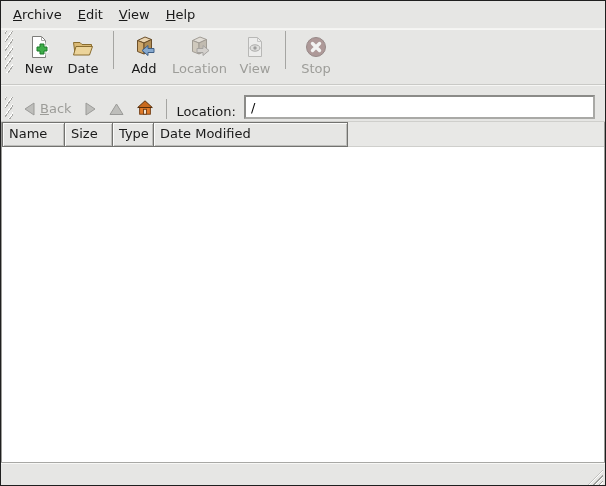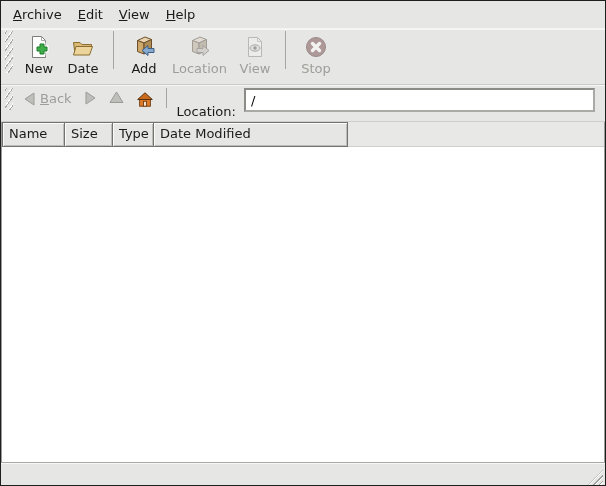--- a/index.html
+++ b/index.html
@@ -57,21 +57,21 @@
   .tbtn.disabled .tlabel{color:#9d9d99;}
   .vsep{
     width:1px;height:38px;
     background:#a5a5a2;
     margin:0 8px;
     flex:0 0 1px;
   }
   
   .locbar{
     flex:0 0 31px;height:31px;
-    display:flex;align-items:flex-start;
+    display:flex;align-items:flex-end;
     padding:2px 2px;
     background:#e6e6e4;
     border-top:1px solid #f6f6f4;
     border-bottom:1px solid #cfcfcc;
   }
   .locbar .grip{height:22px;}
   .navbtn{
     display:flex;align-items:center;gap:4px;
     padding:2px 5px;
     background:transparent;border:1px solid transparent;

